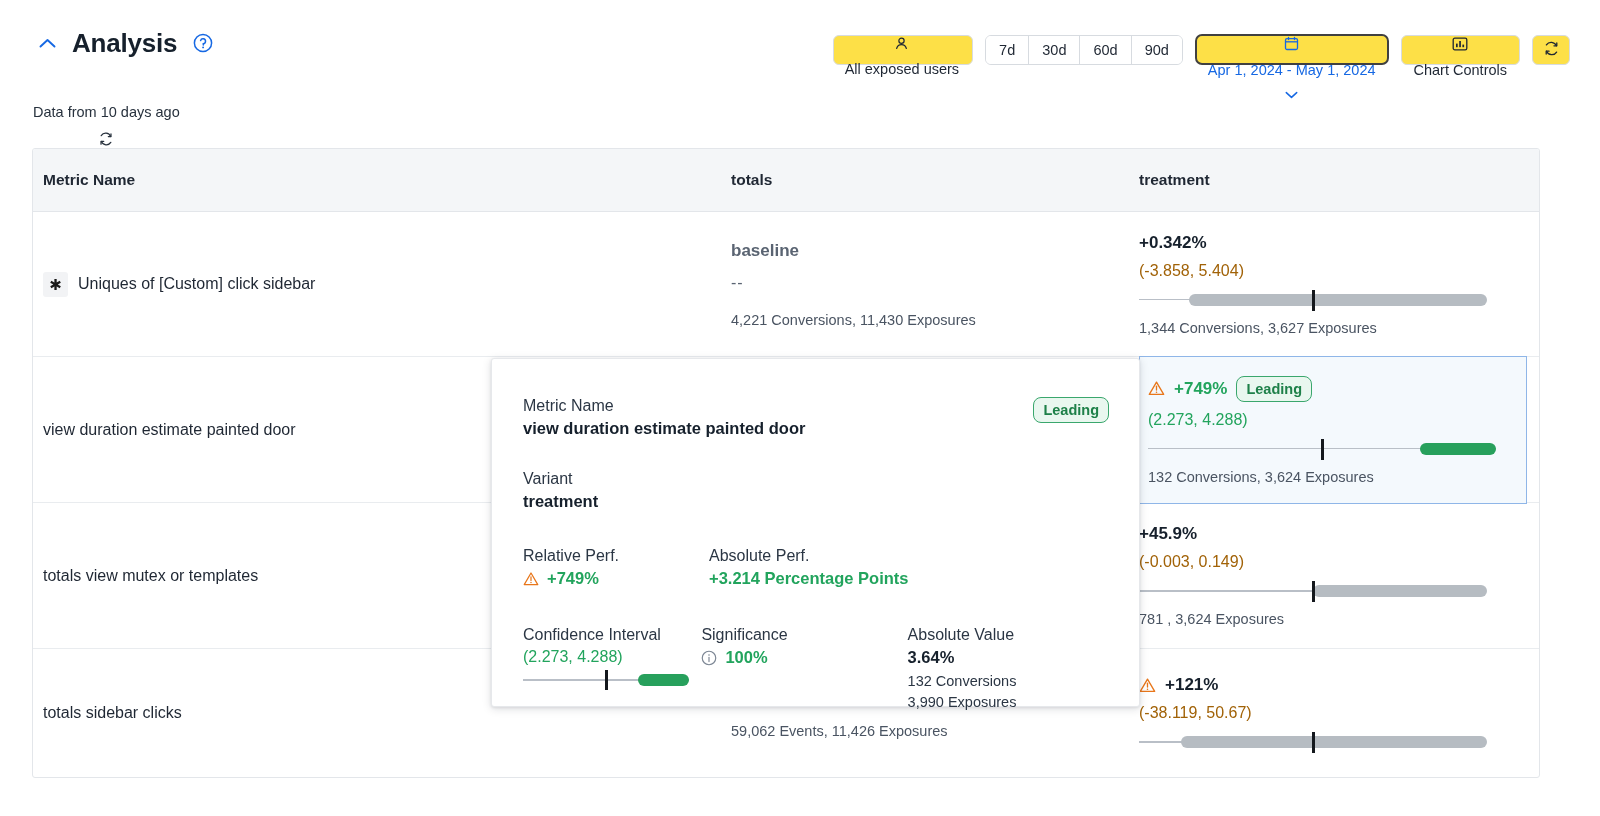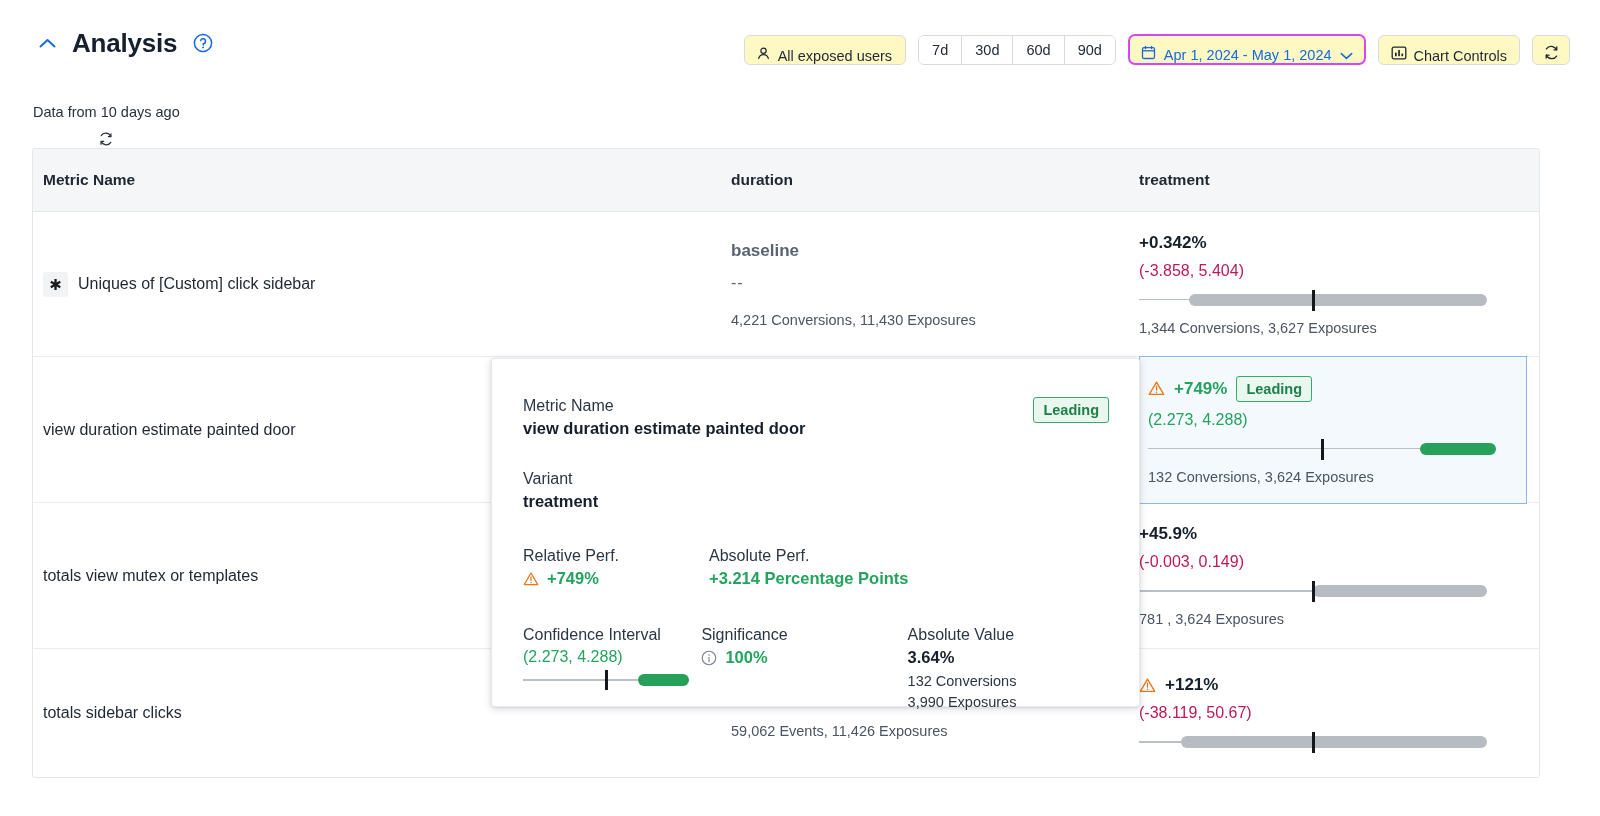--- a/index.html
+++ b/index.html
@@ -43,45 +43,46 @@
   }
 
   .toolbar {
     position: absolute; right: 30px; top: 34px;
     display: flex; align-items: center; gap: 12px;
   }
   .btn {
     height: 30px;
     border: 1px solid #d7dbe0;
     border-radius: 6px;
-    background: #fef9c3;
-    display: flex; align-items: flex-end; gap: 7px;
+    background: #fde047;
+    display: flex; align-items: center; gap: 7px;
     padding: 0 12px;
     font-size: 14.5px; color: #1f2733;
     white-space: nowrap;
     cursor: pointer;
+    flex-direction: column;
   }
   .btn-users { padding: 0 13px 0 11px; }
   .seg-group {
     display: flex; align-items: center;
     border: 1px solid #d7dbe0; border-radius: 6px;
     overflow: hidden; height: 30px;
   }
   .seg {
     height: 100%;
     display: flex; align-items: center; justify-content: center;
     padding: 0 13px;
     font-size: 14.5px; color: #1f2733;
     border-right: 1px solid #d7dbe0;
     background: #fff;
     cursor: pointer;
   }
   .seg:last-child { border-right: none; }
   .btn-date {
-    border: 2px solid #d946ef;
+    border: 2px solid #404040;
     color: #1668e3;
     padding: 0 11px;
     height: 31px;
     gap: 8px;
     border-radius: 7px;
   }
   .btn-date .date-text { color: #1668e3; font-size: 14.5px; }
   .btn-refresh { width: 38px; padding: 0; justify-content: center; }
   .btn-chart { padding: 0 12px; }
 
@@ -151,21 +152,21 @@
     margin-bottom: 13px;
   }
   .pct-main {
     font-size: 17px; font-weight: 700; color: #16202c;
     display: flex; align-items: center; gap: 9px;
     margin-bottom: 9px;
     text-align: right;
   }
   .pct-main.green { color: #22a45d; }
   .ci-text {
-    font-size: 16px; color: #be185d;
+    font-size: 16px; color: #a16207;
     margin-bottom: 10px;
   }
   .ci-text.green { color: #22a45d; }
   .dashes { font-size: 16px; color: #5a6472; margin-bottom: 20px; letter-spacing: 1px; }
   .counts {
     font-size: 14.5px; color: #4a5462;
     margin-top: 11px;
   }
 
   
@@ -189,21 +190,21 @@
     width: 2.5px; height: 21px;
     background: #14181d;
   }
 
   .warn-icon { display: inline-flex; align-items: center; }
 
   .badge-leading {
     display: inline-flex; align-items: center; justify-content: center;
     height: 26px; padding: 0 9px;
     border: 1px solid #3aa76d;
-    border-radius: 3px;
+    border-radius: 8px;
     background: #e9f7ef;
     color: #1e8049;
     font-size: 14.5px; font-weight: 600;
   }
 
   
   .hl-cell {
     position: absolute;
     left: 1106px; top: -1px;
     width: 388px; height: 148px;
@@ -358,21 +359,21 @@
           <path d="M6.4 11.8 H3.4 V14.8" fill="none" stroke="#27313d" stroke-width="1.4" stroke-linecap="round" stroke-linejoin="round"></path>
         </svg>
       </span>
     </div>
   </div>
 
   <div class="table">
 
     <div class="thead">
       <div class="th col-metric">Metric Name</div>
-      <div class="th col-control">duration</div>
+      <div class="th col-control">totals</div>
       <div class="th col-treatment">treatment</div>
     </div>
 
     <div class="row r-h1">
       <div class="cell metric">
         <div class="metric-name">
           <span class="star-badge">✱</span>
           <span>Uniques of [Custom] click sidebar</span>
         </div>
       </div>

